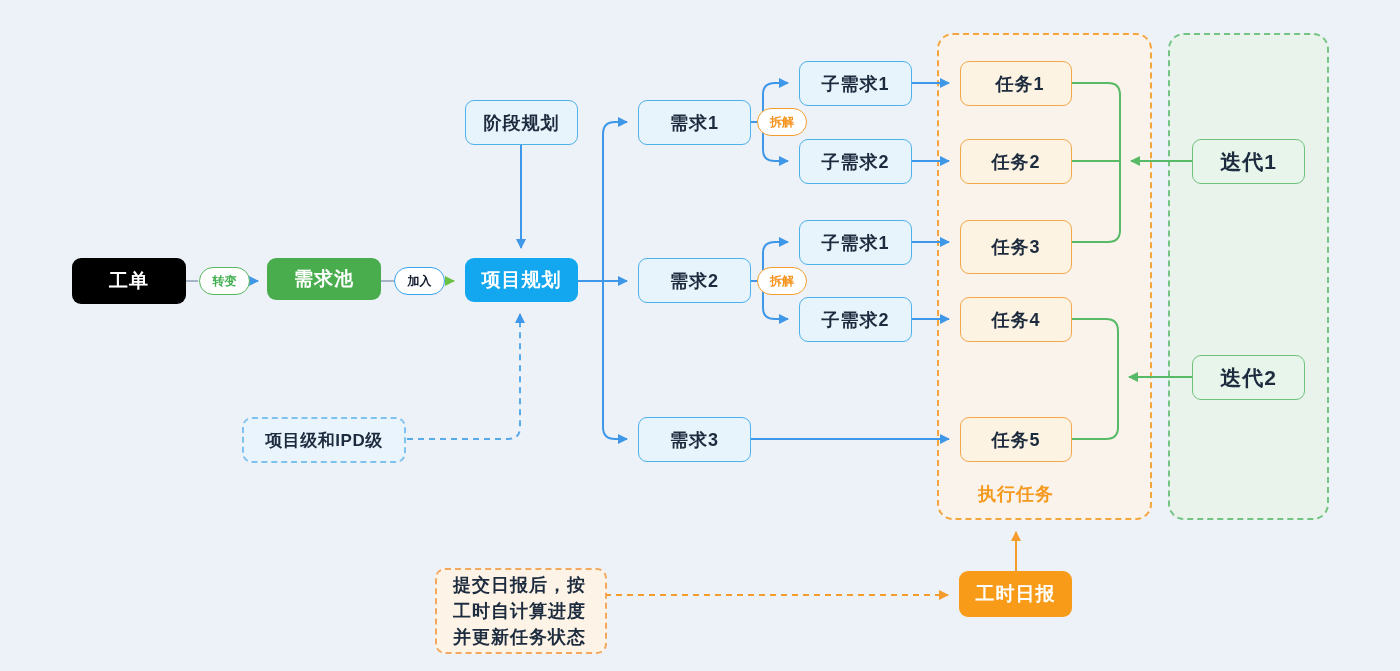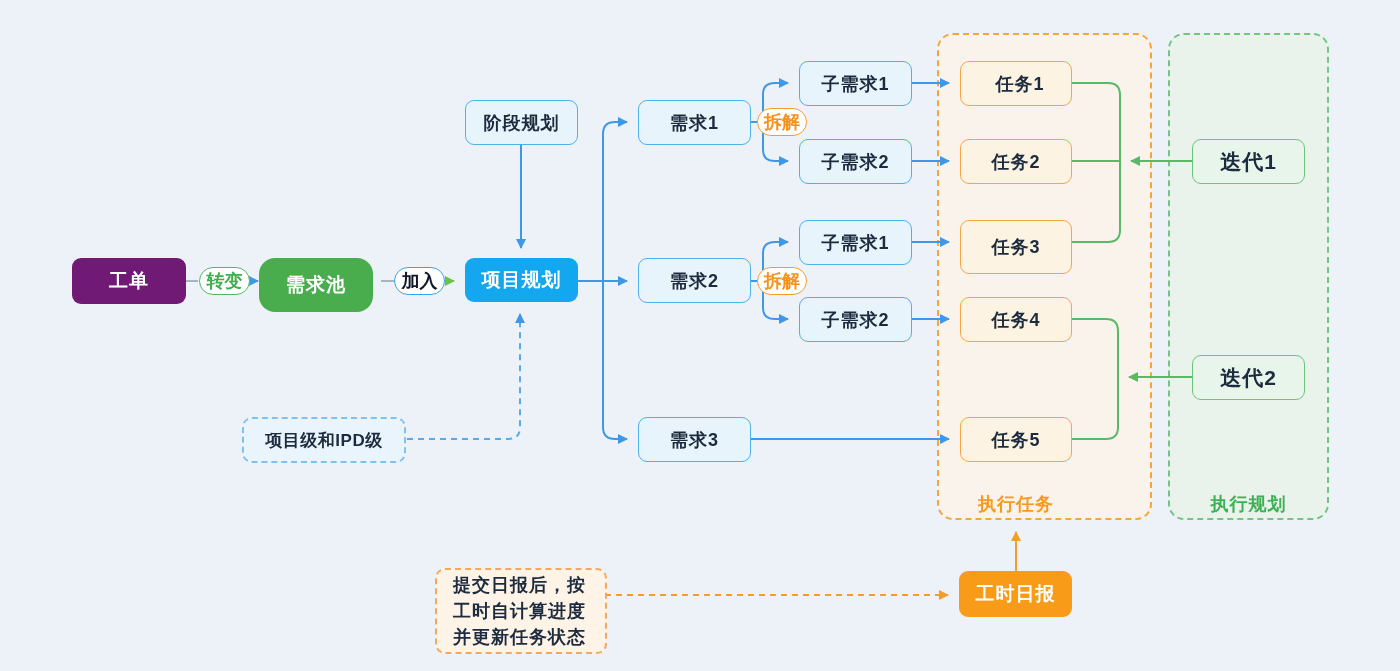--- a/index.html
+++ b/index.html
@@ -7,56 +7,56 @@
   .canvas {
     position:relative; width:1400px; height:671px;
     background:#edf1f8; overflow:hidden;
   }
   .wires { position:absolute; left:0; top:0; width:1400px; height:671px; }
   .node {
     position:absolute; box-sizing:border-box;
     display:flex; align-items:center; justify-content:center;
     font-weight:700; border-radius:9px; letter-spacing:1px;
   }
-  .solid-blue   { background:#701a75; color:#ffffff; font-size:19px; }
+  .solid-blue   { background:#000000; color:#ffffff; font-size:19px; }
   .solid-green  { background:#49ad4e; color:#ffffff; font-size:19px; }
   .solid-cyan   { background:#12a7ee; color:#ffffff; font-size:19px; }
   .solid-orange { background:#f79b18; color:#ffffff; font-size:19px; }
   .light-blue { background:#e7f4fc; border:1.5px solid #4db1ea; color:#1d2b3e; font-size:18px; }
   .task       { background:#fdf3e2; border:1.5px solid #f3a74b; color:#1d2b3e; font-size:18px; }
   .iter       { background:#e7f5ea; border:1.5px solid #6fc27d; color:#1d2b3e; font-size:21px; }
   .pill {
     position:absolute; box-sizing:border-box; display:flex; align-items:center; justify-content:center;
-    background:#ffffff; border-radius:15px; font-weight:700; font-size:18px; z-index:5;
+    background:#ffffff; border-radius:15px; font-weight:700; font-size:12px; z-index:5;
   }
   .pill-green  { border:1.5px solid #55b85f; color:#3fae4d; }
   .pill-blue   { border:1.5px solid #38a2ec; color:#0f172a; }
   .pill-orange { border:1.5px solid #f59d2c; color:#f5921c; }
   .zone {
     position:absolute; box-sizing:border-box; border-radius:16px;
   }
   .zone-exec { background:#f9f3eb; border:2px dashed #f5a53d; }
   .zone-plan { background:#e9f3ec; border:2px dashed #74c584; }
-  .zone-label { position:absolute; font-weight:700; font-size:18px; text-align:center; letter-spacing:1px;margin-top:10px; }
+  .zone-label { position:absolute; font-weight:700; font-size:18px; text-align:center; letter-spacing:1px; }
   .zone-label-exec { color:#f5991f; }
   .zone-label-plan { color:#3cb053; }
   .note {
     position:absolute; box-sizing:border-box; border-radius:10px;
     display:flex; align-items:center; justify-content:center;
     font-weight:700; color:#1d2b3e;
   }
   .note-ipd   { background:#eaf4fd; border:2px dashed #7fc2ee; font-size:17px; letter-spacing:0.5px; }
   .note-daily {
     background:#fdf4e7; border:2px dashed #f3a85d; font-size:18px;
     flex-direction:column; align-items:flex-start; justify-content:center;
     padding:10px 16px; line-height:1.45; letter-spacing:1px;
   }
   
   #n-work      { left:72px;  top:258px; width:114px; height:46px; }
-  #n-pool      { left:259px; top:258px; width:114px; height:54px;border-radius:16px; }
+  #n-pool      { left:267px; top:258px; width:114px; height:42px; }
   #n-project   { left:465px; top:258px; width:113px; height:44px; }
   #n-phase     { left:465px; top:100px; width:113px; height:45px; }
   #n-req1      { left:638px; top:100px; width:113px; height:45px; }
   #n-req2      { left:638px; top:258px; width:113px; height:45px; }
   #n-req3      { left:638px; top:417px; width:113px; height:45px; }
   #n-sub1a     { left:799px; top:61px;  width:113px; height:45px; }
   #n-sub2a     { left:799px; top:139px; width:113px; height:45px; }
   #n-sub1b     { left:799px; top:220px; width:113px; height:45px; }
   #n-sub2b     { left:799px; top:297px; width:113px; height:45px; }
   #n-task1     { left:960px; top:61px;  width:112px; height:45px;padding-left:8px; }
@@ -138,21 +138,20 @@
 
     <path d="M1072,319 H1106 Q1118,319 1118,331 V427 Q1118,439 1106,439 H1072" stroke="#58ba66" stroke-width="2" fill="none"></path>
     <path d="M1192,377 H1129" stroke="#58ba66" stroke-width="2" fill="none" marker-end="url(#mg)"></path>
 
     <path d="M605,595 H948" stroke="#f59d2c" stroke-width="2" fill="none" stroke-dasharray="6 5" marker-end="url(#mo)"></path>
 
     <path d="M1016,571 V532" stroke="#f59d2c" stroke-width="2" fill="none" marker-end="url(#mo)"></path>
   </svg>
 
   <div class="zone-label zone-label-exec" id="zl-exec">执行任务</div>
-  <div class="zone-label zone-label-plan" id="zl-plan">执行规划</div>
 
   <div class="node solid-blue" id="n-work">工单</div>
   <div class="pill pill-green" id="p-transform">转变</div>
   <div class="node solid-green" id="n-pool">需求池</div>
   <div class="pill pill-blue" id="p-join">加入</div>
   <div class="node solid-cyan" id="n-project">项目规划</div>
   <div class="node light-blue" id="n-phase">阶段规划</div>
 
   <div class="node light-blue" id="n-req1">需求1</div>
   <div class="node light-blue" id="n-req2">需求2</div>

